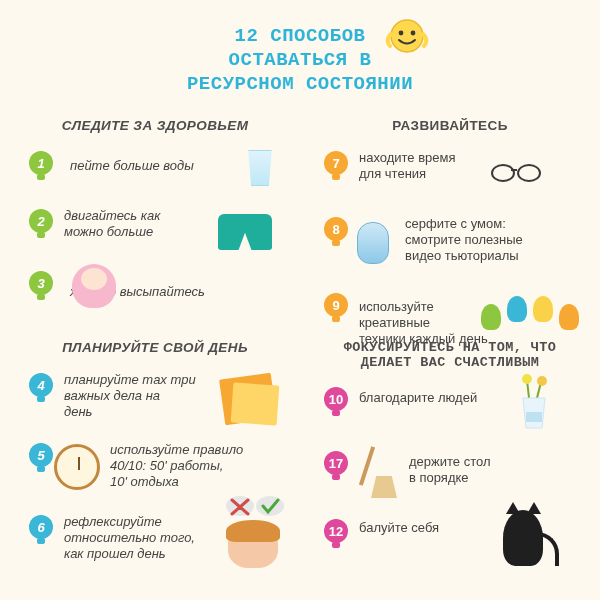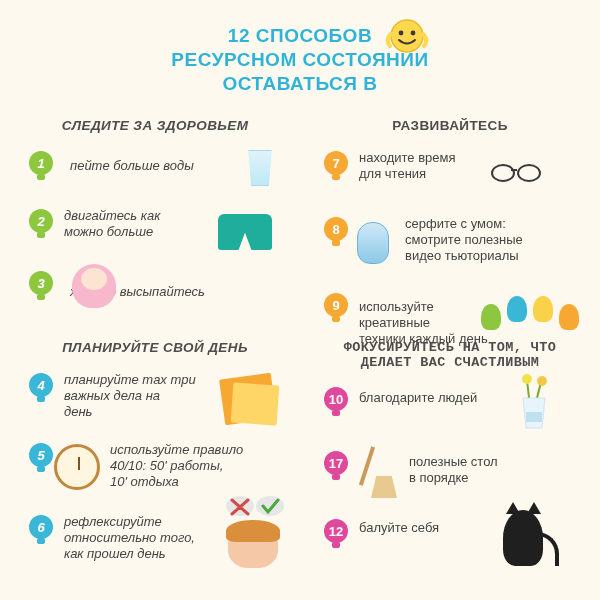--- a/index.html
+++ b/index.html
@@ -28,20 +28,21 @@
     width: 600px;
     text-align: center;
   }
   .title-line {
     font-size: 19px;
     font-weight: bold;
     color: #2fb4d9;
     letter-spacing: 0.5px;
     line-height: 24px;
     text-transform: uppercase;
+    font-family: Liberation Mono, monospace;
   }
   .smiley {
     position: absolute;
     top: -8px;
     left: 385px;
     width: 44px;
     height: 44px;
   }
 
   
@@ -234,22 +235,22 @@
     border-radius: 0 40px 0 0;
   }
 </style>
 </head>
 <body>
 
 <div class="page">
 
   <div class="title-block">
     <div class="title-line">12 СПОСОБОВ</div>
+    <div class="title-line">ОСТАВАТЬСЯ В</div>
     <div class="title-line">РЕСУРСНОМ СОСТОЯНИИ</div>
-    <div class="title-line">ОСТАВАТЬСЯ В</div>
     <svg class="smiley" viewBox="0 0 44 44">
       <circle cx="22" cy="20" r="16" fill="#ffd84d" stroke="#e8b92e" stroke-width="1.5"></circle>
       <circle cx="16" cy="17" r="2.4" fill="#3a3a3a"></circle>
       <circle cx="28" cy="17" r="2.4" fill="#3a3a3a"></circle>
       <path d="M14 24 Q22 31 30 24" stroke="#3a3a3a" stroke-width="2" fill="none" stroke-linecap="round"></path>
       <path d="M6 18 Q0 24 5 30" stroke="#ffd84d" stroke-width="4" fill="none" stroke-linecap="round"></path>
       <path d="M38 18 Q44 24 39 30" stroke="#ffd84d" stroke-width="4" fill="none" stroke-linecap="round"></path>
     </svg>
   </div>
 
@@ -417,21 +418,21 @@
         </svg>
       </div>
     </div>
 
     <div class="item" style="height:58px">
       <svg class="bulb" viewBox="0 0 26 34">
         <circle cx="13" cy="13" r="12" fill="#e0489b"></circle>
         <rect x="9" y="24" width="8" height="6" rx="2" fill="#e0489b"></rect>
       </svg>
       <div class="num">17</div>
-      <div class="item-text" style="left:104px; top:6px; white-space:pre-line; max-width:180px;">полезные стол
+      <div class="item-text" style="left:104px; top:6px; white-space:pre-line; max-width:180px;">держите стол
 в порядке</div>
       <div class="art" style="left:54px; top:-2px; width:48px; height:54px;">
         <div class="broom-handle" style="left:6px; top:0;"></div>
         <div class="broom-head" style="left:12px; top:30px;"></div>
       </div>
     </div>
 
     <div class="item" style="height:56px">
       <svg class="bulb" viewBox="0 0 26 34">
         <circle cx="13" cy="13" r="12" fill="#e0489b"></circle>

